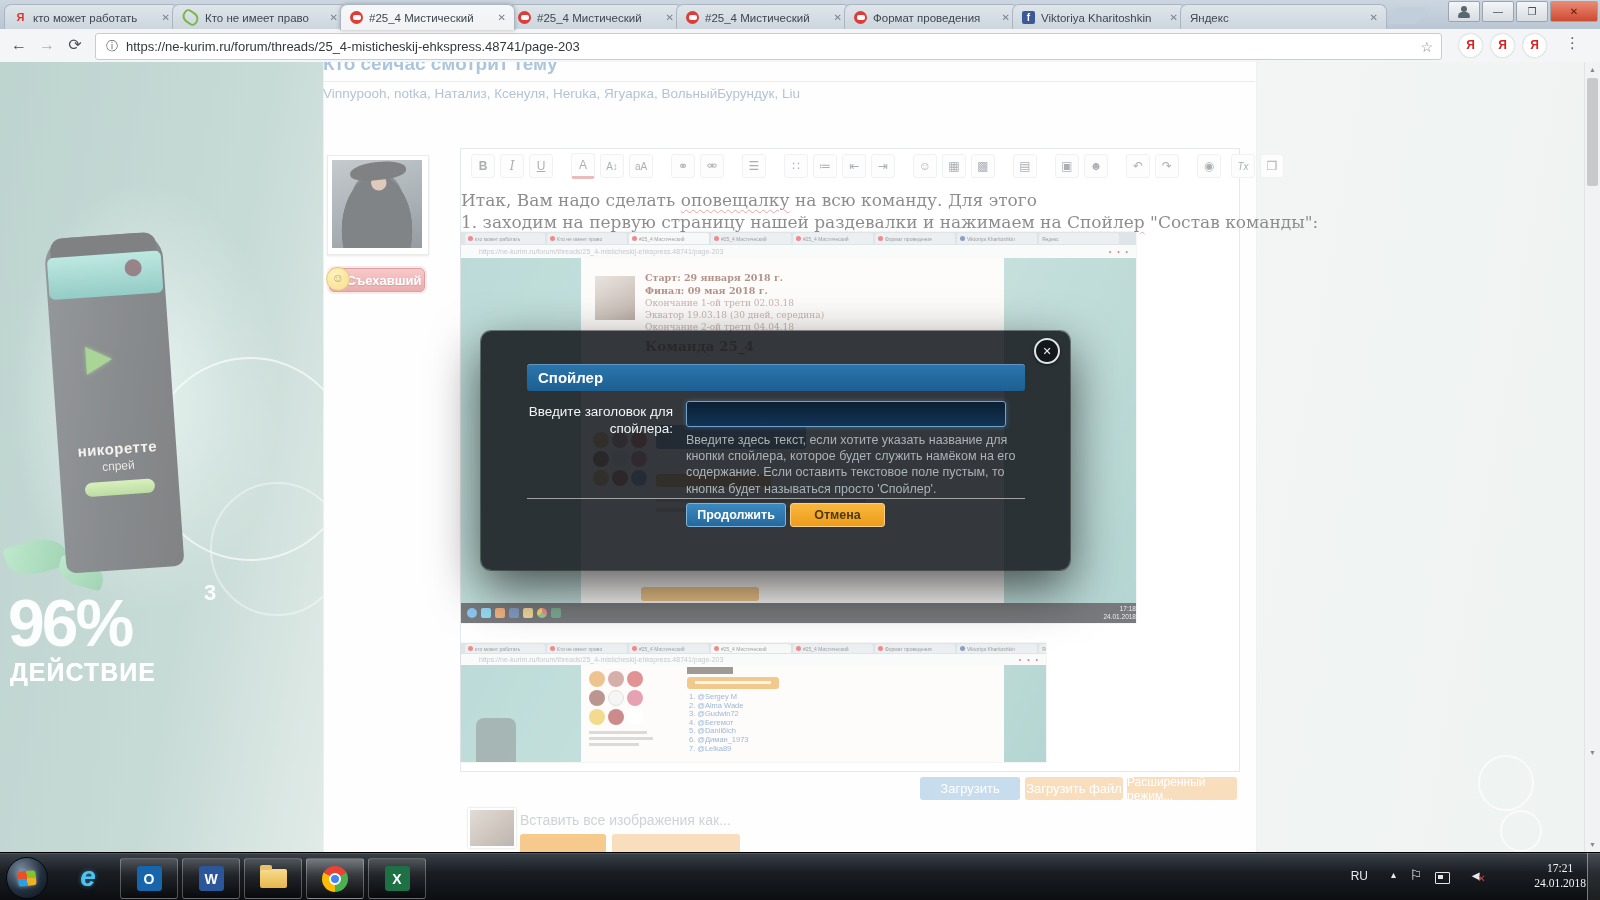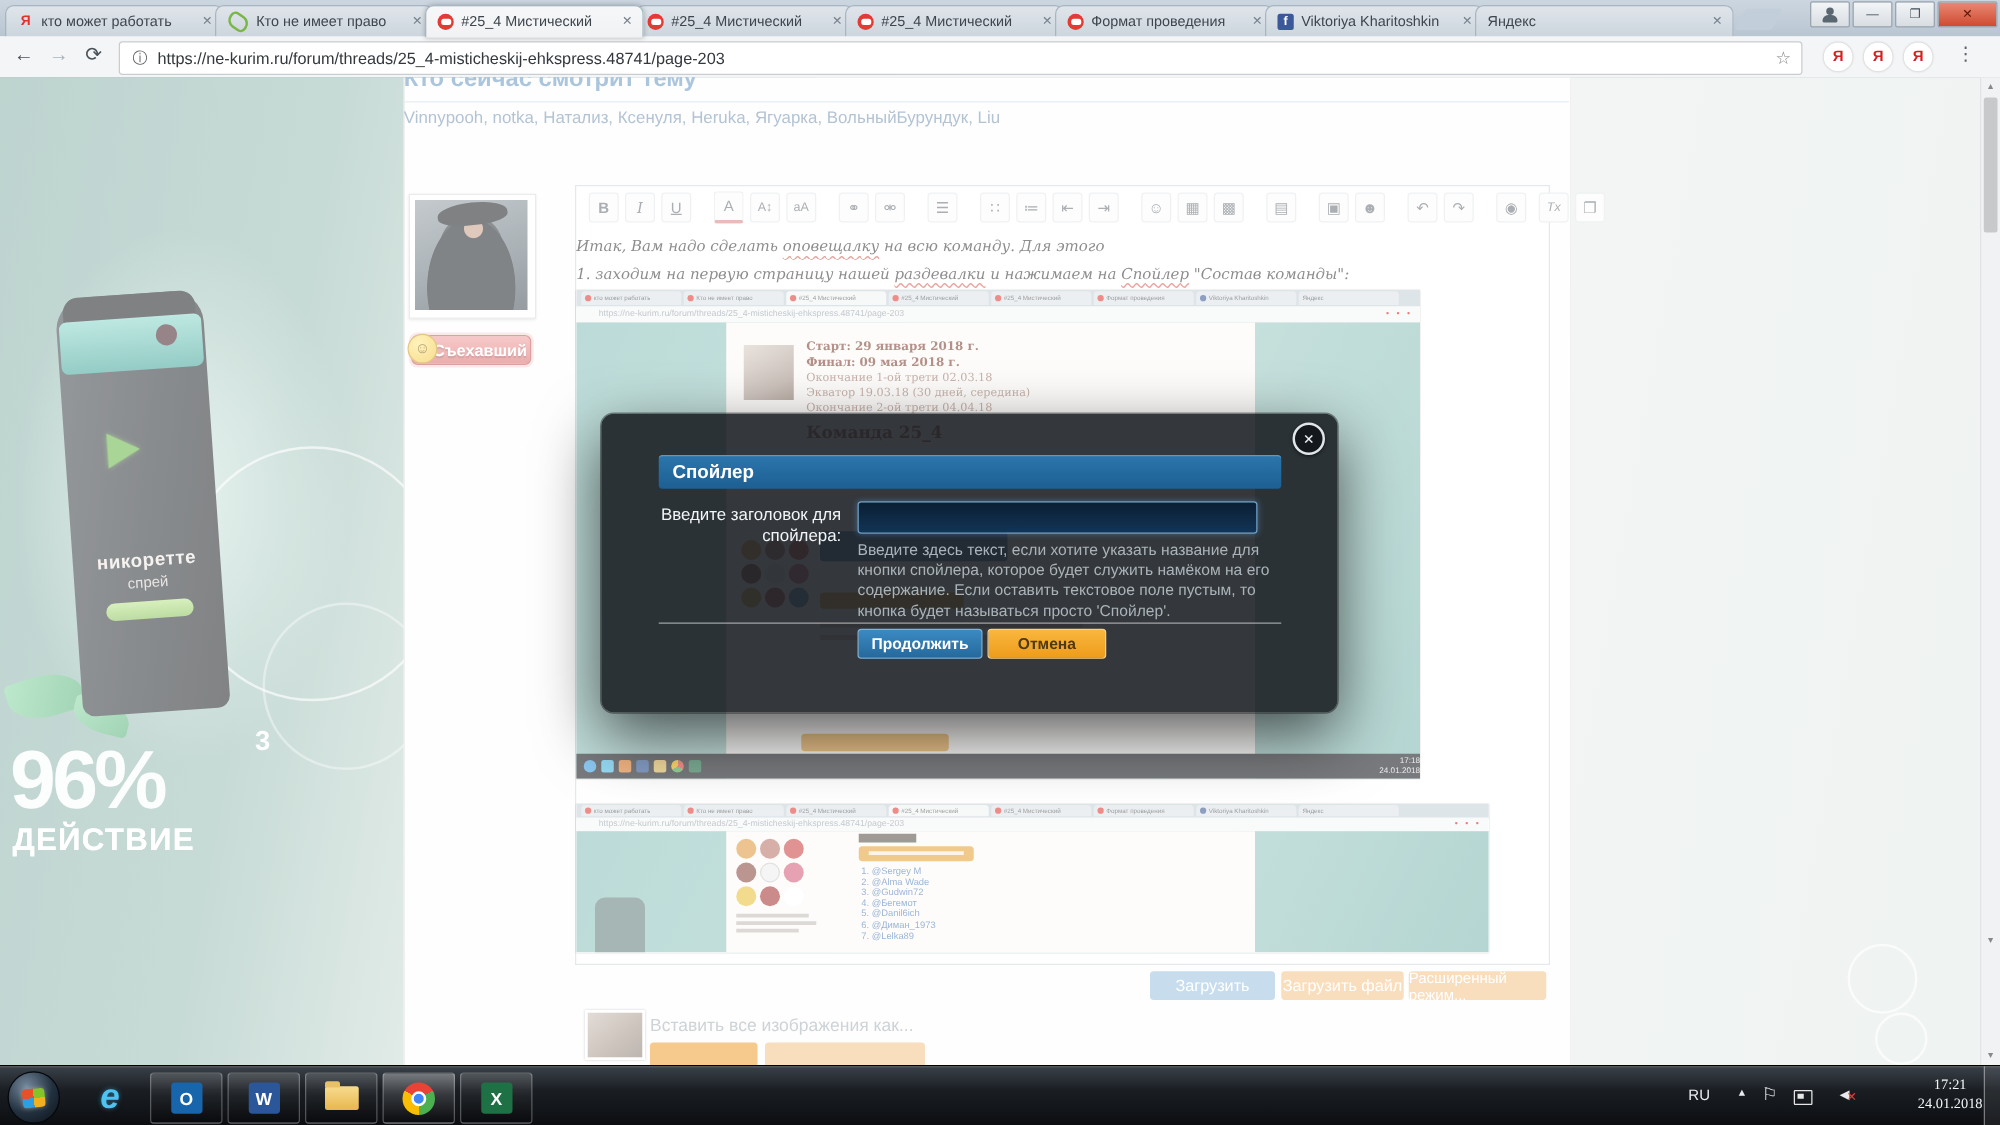--- a/index.html
+++ b/index.html
@@ -104,21 +104,21 @@
 
   
   .editor{left:460px;top:86px;width:778px;height:622px;background:#fff;border:1px solid #d5d9dc;}
   .etoolbar{position:absolute;left:2px;top:4px;width:770px;height:26px;display:flex;align-items:center;
     padding-left:8px;gap:5px;}
   .eicon{width:22px;height:22px;border:1px solid #e4e7e9;border-radius:3px;background:#fcfcfc;
     color:#6e7press77;color:#6e757c;font-size:12px;display:flex;align-items:center;justify-content:center;flex:0 0 22px;}
   .egap{width:8px;flex:0 0 8px;}
   .espacer{flex:1;}
   .post-line{position:absolute;left:2px;width:770px;font-family:"DejaVu Serif","Liberation Serif",serif;
-    font-size:12px;color:#3a3a3a;white-space:nowrap;font-style:italic;}
+    font-size:17px;color:#3a3a3a;white-space:nowrap;}
   .sq{text-decoration:underline;text-decoration-style:wavy;text-decoration-color:#d8655a;text-decoration-thickness:1px;text-underline-offset:3px;}
 
   
   .mini{position:absolute;overflow:hidden;box-shadow:0 0 1px rgba(0,0,0,.4);}
   .mini-tabbar{position:absolute;left:0;top:0;width:100%;height:13px;background:#c7d2da;display:flex;gap:2px;padding:1px 0 0 4px;}
   .chip{height:11px;width:74px;background:#dde3e8;border-radius:3px 3px 0 0;display:flex;align-items:center;gap:2px;padding:0 3px;overflow:hidden;flex:0 0 74px;}
   .chip .d{width:5px;height:5px;border-radius:50%;background:#e23a34;flex:0 0 5px;}
   .chip .ct{font-size:5px;color:#555;white-space:nowrap;overflow:hidden;}
   .mini-addr{position:absolute;left:0;width:100%;height:13px;background:#f5f6f7;border-bottom:1px solid #dadde0;}
   .mini-url{position:absolute;left:18px;top:3px;font-size:7px;color:#9aa4ab;white-space:nowrap;}
@@ -426,21 +426,21 @@
         <span class="mti" style="background:conic-gradient(#ea4335 0 33%,#4caf50 0 66%,#fbbc05 0);border-radius:50%"></span>
         <span class="mti" style="background:#1e7145"></span>
         <div class="mini-clock">
           <div>17:18</div>
             <div>24.01.2018</div>
         </div>
       </div>
     </div>
 
 
-    <div class="mini" style="left:461px;top:581px;width:730px;height:119px">
+    <div class="mini" style="left:461px;top:581px;width:585px;height:119px">
       <div class="mini-tabbar" style="height:11px">
         <div class="chip" style="height:9px">
             <span class="d"></span>
             <span class="ct">кто может работать</span>
           </div>
         <div class="chip" style="height:9px">
             <span class="d"></span>
             <span class="ct">Кто не имеет право</span>
           </div>
         <div class="chip" style="height:9px">

